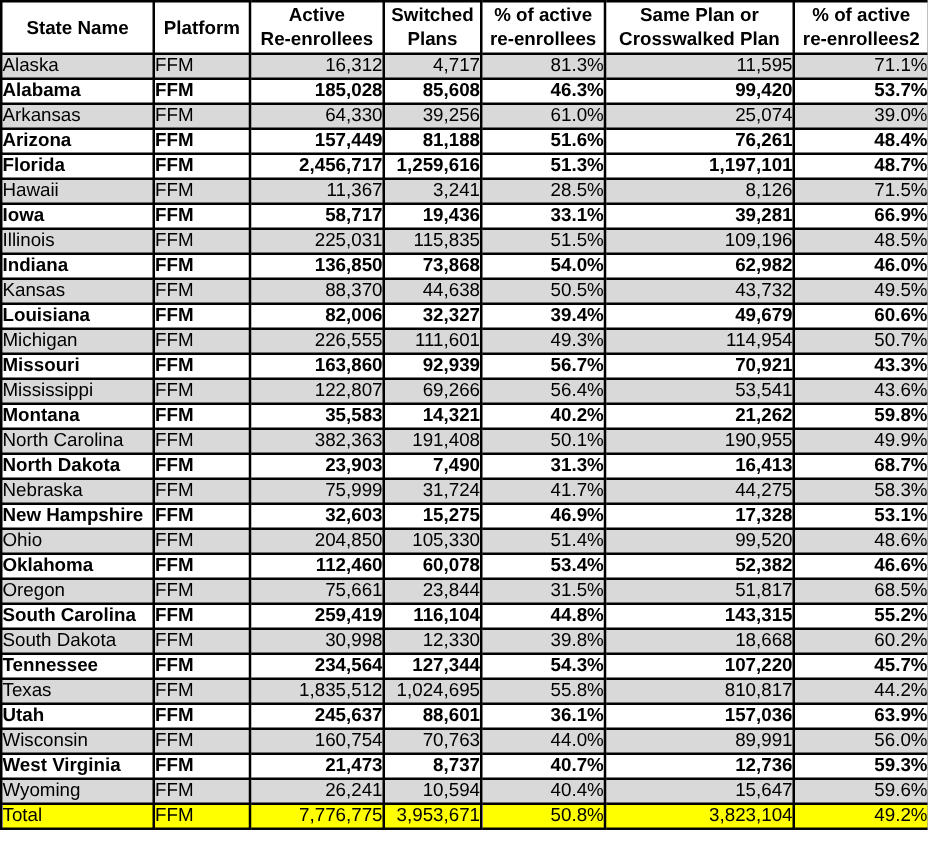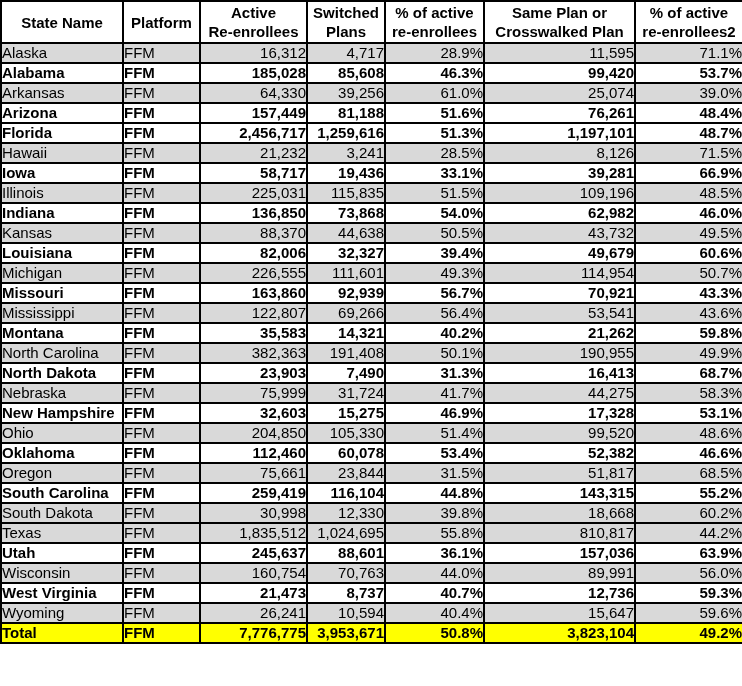--- a/index.html
+++ b/index.html
@@ -34,21 +34,21 @@
     background: #ffffff;
   }
   table.data-table tbody td,
   table.data-table tfoot td {
     height: 18px;
     line-height: 18px;
     vertical-align: middle;
   }
   tr.shaded td { background: #d9d9d9; font-weight: normal; }
   tr.plain  td { background: #ffffff; font-weight: bold; }
-  tr.total-row td { background: #ffff00; font-weight: bold; }
+  tr.total-row td { background: #ffff00; font-weight: normal; }
   td.cell-state  { text-align: left;  padding-left: 4px; }
   td.cell-center { }
   td.cell-num    { text-align: right; padding-right: 4px; }
 </style>
 </head>
 <body>
 
 <table class="data-table">
   <colgroup>
       <col style="width: 122px;">
@@ -88,21 +88,21 @@
           <div>re-enrollees2</div>
         </th>
       </tr>
   </thead>
   <tbody>
       <tr class="shaded">
         <td class="cell-state">Alaska</td>
         <td class="cell-center">FFM</td>
         <td class="cell-num">16,312</td>
         <td class="cell-num">4,717</td>
-        <td class="cell-num">28.9%</td>
+        <td class="cell-num">81.3%</td>
         <td class="cell-num">11,595</td>
         <td class="cell-num">71.1%</td>
       </tr>
       <tr class="plain">
         <td class="cell-state">Alabama</td>
         <td class="cell-center">FFM</td>
         <td class="cell-num">185,028</td>
         <td class="cell-num">85,608</td>
         <td class="cell-num">46.3%</td>
         <td class="cell-num">99,420</td>
@@ -131,21 +131,21 @@
         <td class="cell-center">FFM</td>
         <td class="cell-num">2,456,717</td>
         <td class="cell-num">1,259,616</td>
         <td class="cell-num">51.3%</td>
         <td class="cell-num">1,197,101</td>
         <td class="cell-num">48.7%</td>
       </tr>
       <tr class="shaded">
         <td class="cell-state">Hawaii</td>
         <td class="cell-center">FFM</td>
-        <td class="cell-num">21,232</td>
+        <td class="cell-num">11,367</td>
         <td class="cell-num">3,241</td>
         <td class="cell-num">28.5%</td>
         <td class="cell-num">8,126</td>
         <td class="cell-num">71.5%</td>
       </tr>
       <tr class="plain">
         <td class="cell-state">Iowa</td>
         <td class="cell-center">FFM</td>
         <td class="cell-num">58,717</td>
         <td class="cell-num">19,436</td>
@@ -299,20 +299,29 @@
       </tr>
       <tr class="shaded">
         <td class="cell-state">South Dakota</td>
         <td class="cell-center">FFM</td>
         <td class="cell-num">30,998</td>
         <td class="cell-num">12,330</td>
         <td class="cell-num">39.8%</td>
         <td class="cell-num">18,668</td>
         <td class="cell-num">60.2%</td>
       </tr>
+      <tr class="plain">
+        <td class="cell-state">Tennessee</td>
+        <td class="cell-center">FFM</td>
+        <td class="cell-num">234,564</td>
+        <td class="cell-num">127,344</td>
+        <td class="cell-num">54.3%</td>
+        <td class="cell-num">107,220</td>
+        <td class="cell-num">45.7%</td>
+      </tr>
       <tr class="shaded">
         <td class="cell-state">Texas</td>
         <td class="cell-center">FFM</td>
         <td class="cell-num">1,835,512</td>
         <td class="cell-num">1,024,695</td>
         <td class="cell-num">55.8%</td>
         <td class="cell-num">810,817</td>
         <td class="cell-num">44.2%</td>
       </tr>
       <tr class="plain">

